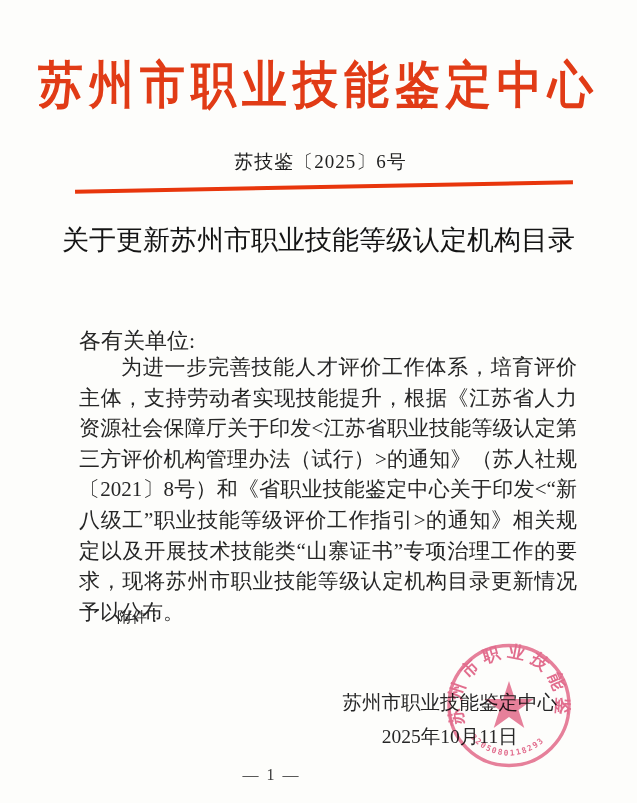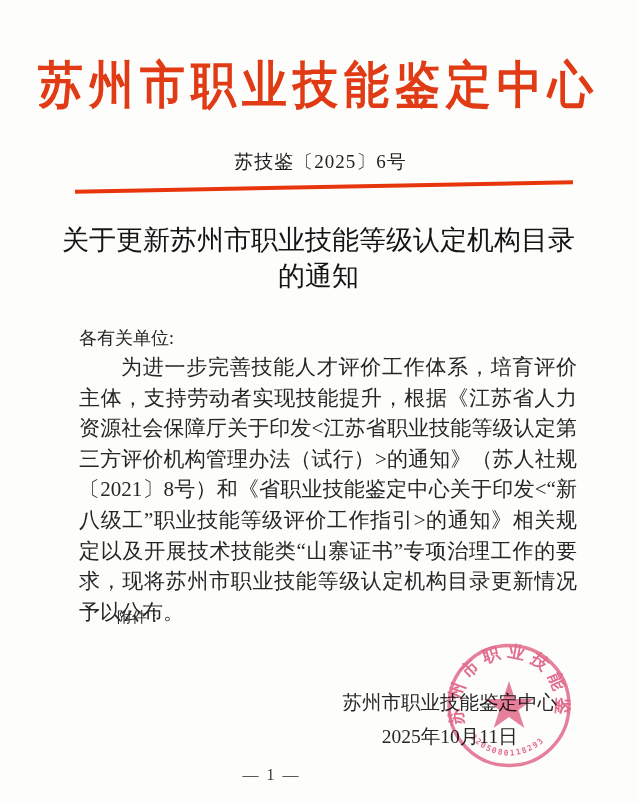--- a/index.html
+++ b/index.html
@@ -35,21 +35,21 @@
     transform-origin:center;
   }
   .doc-title{
     position:absolute;top:222px;left:40px;right:40px;
     text-align:center;
     font-size:27px;line-height:36px;
     font-weight:400;color:#141414;
   }
   .salutation{
     position:absolute;top:326px;left:79px;
-    font-size:18px;color:#262626;
+    font-size:22px;color:#262626;
   }
   .paragraph{
     position:absolute;top:352px;left:79px;width:498px;
     font-size:21px;line-height:30.6px;
     text-align:justify;text-justify:inter-character;
     text-indent:2em;color:#262626;
   }
   .attachment{
     position:absolute;top:602px;left:117px;
     display:flex;align-items:flex-start;
@@ -95,21 +95,20 @@
 <div class="page">
 
   <div class="red-header">苏州市职业技能鉴定中心</div>
 
   <div class="doc-number">苏技鉴〔2025〕6号</div>
 
   <div class="red-line"></div>
 
   <div class="doc-title">
     <div>关于更新苏州市职业技能等级认定机构目录</div>
-    <div>的通知</div>
   </div>
 
   <div class="salutation">各有关单位:</div>
 
   <div class="paragraph">为进一步完善技能人才评价工作体系，培育评价主体，支持劳动者实现技能提升，根据《江苏省人力资源社会保障厅关于印发&lt;江苏省职业技能等级认定第三方评价机构管理办法（试行）&gt;的通知》（苏人社规〔2021〕8号）和《省职业技能鉴定中心关于印发&lt;“新八级工”职业技能等级评价工作指引&gt;的通知》相关规定以及开展技术技能类“山寨证书”专项治理工作的要求，现将苏州市职业技能等级认定机构目录更新情况予以公布。</div>
 
   <div class="attachment">
     <span class="att-label">附件：</span>
   </div>
 

